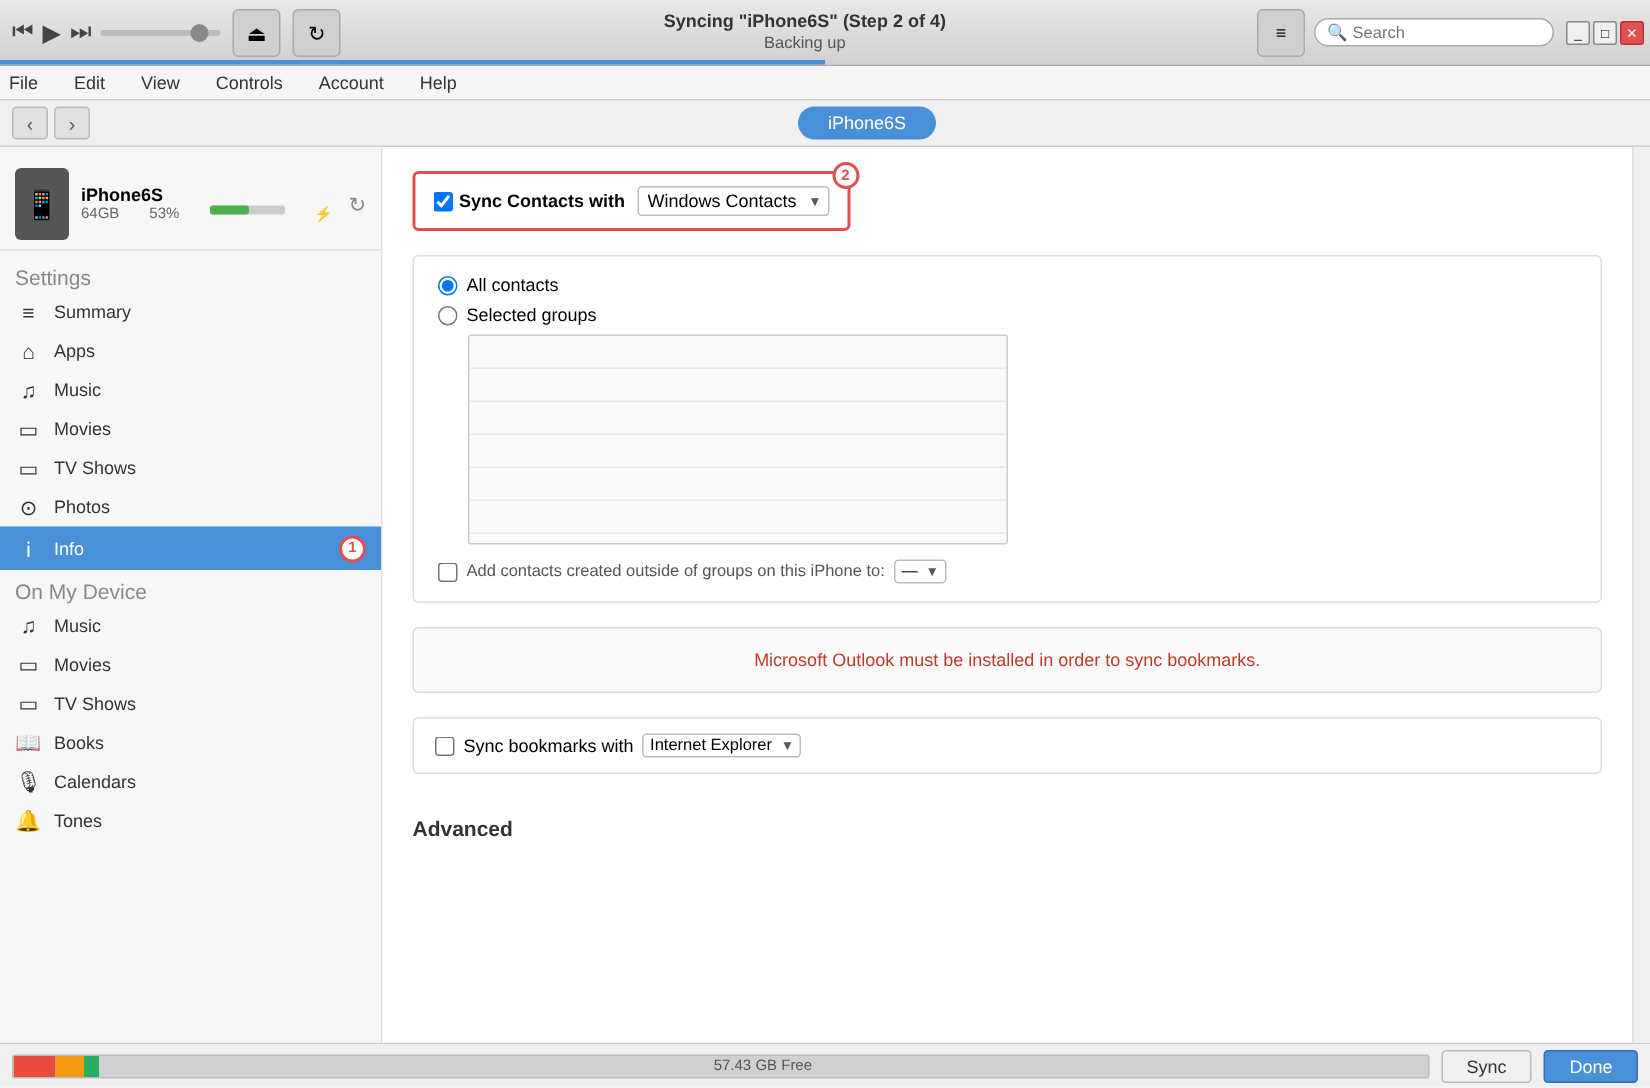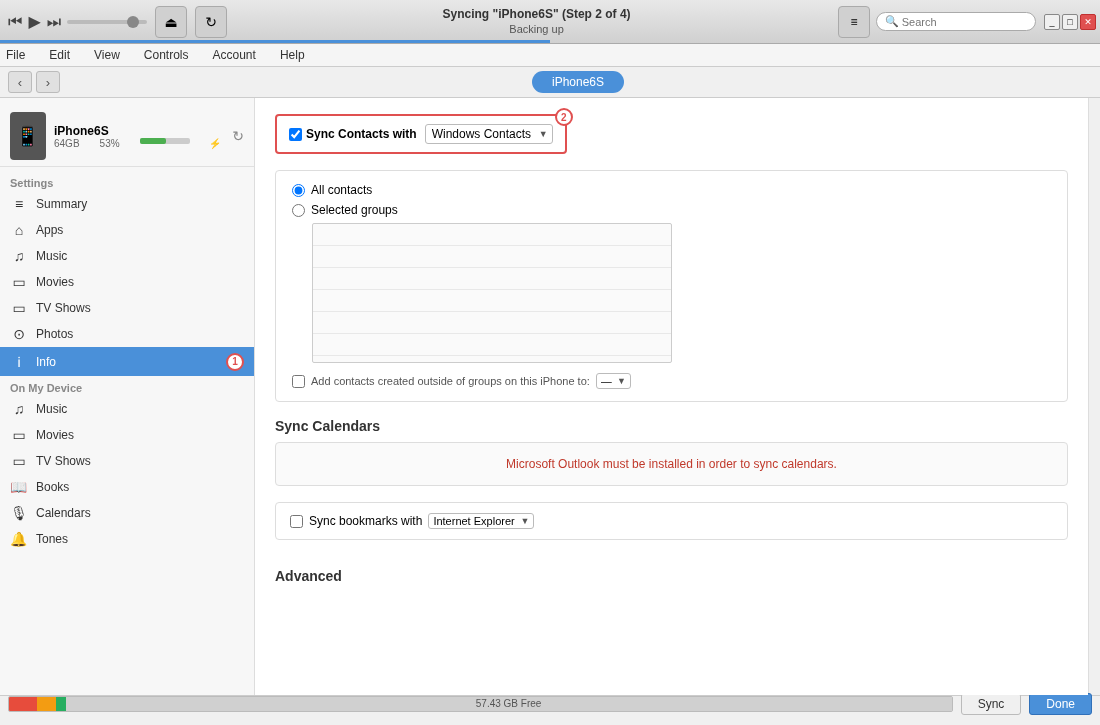--- a/index.html
+++ b/index.html
@@ -135,21 +135,21 @@
     .device-name { font-weight: bold; font-size: 12px; }
     .device-storage { font-size: 10px; color: #666; display: flex; align-items: flex-start; gap: 20px; }
     .storage-bar {
       width: 50px; height: 6px; background: #ccc; border-radius: 2px; display: inline-block;
     }
     .storage-fill { height: 100%; background: #4caf50; border-radius: 2px; width: 53%; }
     .sync-icon { font-size: 14px; color: #888; cursor: pointer; }
 
     .sidebar-section-label {
       padding: 6px 10px 2px;
-      font-size: 11px; color: #888; font-weight: bold;
+      font-size: 14px; color: #888; font-weight: normal;
     }
     .sidebar-item {
       display: flex; align-items: center; padding: 5px 10px;
       cursor: pointer; gap: 8px; font-size: 12px; color: #333;
     }
     .sidebar-item.active { background: #4a90d9; color: white; }
     .sidebar-item .item-icon { font-size: 14px; width: 18px; text-align: center; }
 
     .annotation-circle {
       width: 18px; height: 18px; border-radius: 50%;
@@ -235,21 +235,21 @@
 
     .advanced-title { font-size: 14px; font-weight: bold; color: #333; margin-top: 8px; }
 
     
     .content-area::-webkit-scrollbar { width: 12px; }
     .content-area::-webkit-scrollbar-track { background: #f0f0f0; }
     .content-area::-webkit-scrollbar-thumb { background: #bbb; border-radius: 6px; border: 2px solid #f0f0f0; }
 
     
     .bottom-bar {
-      height: 16px;
+      height: 30px;
       background: #f0f0f0;
       border-top: 1px solid #ccc;
       display: flex;
       align-items: center;
       padding: 0 8px;
       gap: 8px;
     }
     .storage-indicator {
       flex: 1;
       height: 16px;
@@ -450,23 +450,22 @@
         <span>Add contacts created outside of groups on this iPhone to:</span>
         <div class="select-wrapper">
           <select class="add-contacts-select">
             <option>—</option>
           </select>
         </div>
       </div>
     </div>
 
     
-    <div class="section-title">Sync Calendars</div>
     <div class="outlook-warning">
-      <span>Microsoft Outlook must be installed in order to sync calendars.</span>
+      <span>Microsoft Outlook must be installed in order to sync bookmarks.</span>
     </div>
 
     
     <div class="other-section">
       <div class="bookmark-row">
         <input type="checkbox" style="">
         <span>Sync bookmarks with</span>
         <div class="select-wrapper">
           <select class="add-contacts-select">
             <option>Internet Explorer</option>

